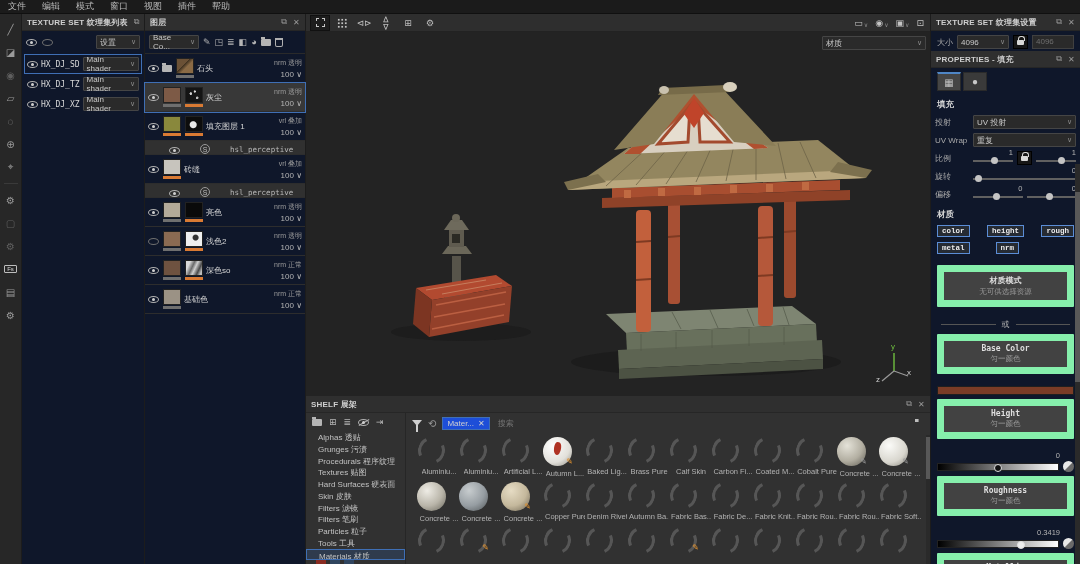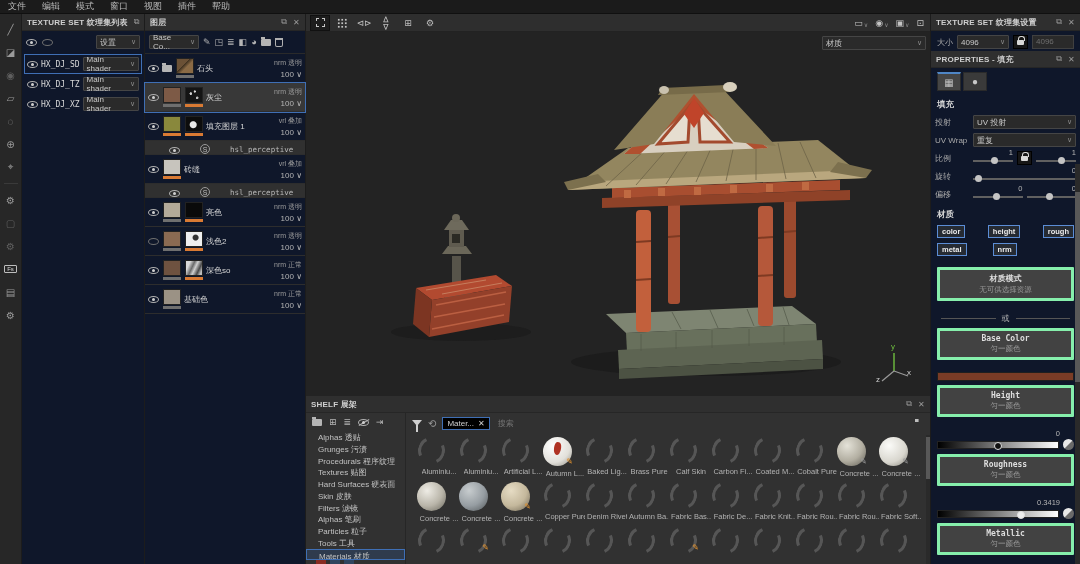--- a/index.html
+++ b/index.html
@@ -94,21 +94,21 @@
   .shelf{height:168px;background:#313131;display:flex;flex-direction:column;}
   .shelf-body{flex:1;display:flex;min-height:0;}
   .shelf-side{width:100px;border-right:1px solid #262626;display:flex;flex-direction:column;}
   .shelf-side-tools{display:flex;align-items:center;gap:7px;padding:4px 6px;color:#b5b5b5;font-size:9px;}
   .cat{font-size:8px;color:#c2c2c2;padding:1px 0 1px 12px;height:13px;white-space:nowrap;overflow:hidden;}
   .cat.sel{border:1px solid #3f6fb5;background:#2f3b4d;}
   .shelf-main{flex:1;display:flex;flex-direction:column;min-width:0;position:relative;}
   .shelf-filter{display:flex;align-items:center;gap:6px;padding:3px 6px;height:20px;}
   .funnel{width:0;height:0;border-left:5px solid transparent;border-right:5px solid transparent;border-top:6px solid #cfcfcf;position:relative;}
   .funnel::after{content:'';position:absolute;left:-1px;top:-1px;width:2px;height:7px;background:#cfcfcf;}
-  .tagchip{border:1px solid #3f6fb5;background:#000000;color:#d0d0d0;font-size:8px;padding:1px 4px;display:flex;gap:4px;align-items:center;}
+  .tagchip{border:1px solid #3f6fb5;background:#1d4ed8;color:#d0d0d0;font-size:8px;padding:1px 4px;display:flex;gap:4px;align-items:center;}
   .searchtxt{color:#7f7f7f;font-size:8px;background:transparent;border:none;outline:none;width:80px;}
   .grid4{width:9px;height:9px;background:#bdbdbd;clip-path:polygon(0 0,40% 0,40% 40%,0 40%);box-shadow:6px 0 #bdbdbd,0 6px #bdbdbd,6px 6px #bdbdbd;margin-left:auto;}
   .tiles{flex:1;overflow:hidden;padding:0 4px;position:relative;}
   .trow{display:flex;}
   .tile{width:42px;display:flex;flex-direction:column;align-items:center;padding-top:4px;position:relative;}
   .spin{width:27px;height:27px;border:3px solid #565656;border-radius:50%;border-top-color:transparent;border-bottom-color:transparent;transform:rotate(20deg);}
   .sphere{width:29px;height:29px;border-radius:50%;background:radial-gradient(circle at 35% 30%,#eeece5,#b9b5a9 55%,#6f6c62 95%);}
   .sphere.s-white{background:radial-gradient(circle at 35% 30%,#fbfbf8,#d8d6ce 60%,#8f8d84 95%);}
   .sphere.s-rough{background:radial-gradient(circle at 35% 30%,#e4e2d8,#b2aea1 55%,#66635a 95%);}
   .sphere.s-blue{background:radial-gradient(circle at 35% 30%,#c7ccce,#969da2 55%,#565b5e 95%);}
@@ -141,23 +141,23 @@
   .form .dd{flex:1;}
   .uvthead{color:#cfcfcf;font-weight:bold;padding:5px 6px 2px 6px;}
   .uvthead .car{color:#9a9a9a;margin-right:3px;font-weight:normal;}
   .sliderline{position:relative;flex:1;height:14px;}
   .sliderline .val{position:absolute;right:0;top:-3px;font-size:7.5px;color:#b5b5b5;}
   .track{position:absolute;left:0;right:0;top:9px;height:2px;background:#606060;}
   .knob{position:absolute;top:6px;width:7px;height:7px;border-radius:50%;background:#c4c4c4;}
   .chips{padding:2px 6px;}
   .chiprow{display:flex;justify-content:space-between;margin-bottom:5px;}
   .chiprow.second{justify-content:flex-start;gap:26px;}
-  .chip{border:1px solid #5b8dd6;background:#262b33;color:#ececec;font-family:Liberation Sans, sans-serif;
+  .chip{border:1px solid #5b8dd6;background:#262b33;color:#ececec;font-family:Liberation Mono, monospace;
     font-weight:bold;font-size:7.5px;padding:1px 4px;}
-  .bigbtn{margin:4px 6px 12px 6px;background:#424242;border:3px solid #86efac;border-radius:1px;text-align:center;padding:3px 2px;}
+  .bigbtn{margin:4px 6px 12px 6px;background:#424242;border:7px solid #86efac;border-radius:1px;text-align:center;padding:3px 2px;}
   .bigbtn .t{font-weight:bold;color:#dedede;font-family:"DejaVu Sans Mono",monospace;font-size:8px;}
   .bigbtn .s{color:#9a9a9a;font-size:7.5px;margin-top:1px;}
   .ordiv{display:flex;align-items:center;gap:6px;margin:5px 10px 1px 10px;color:#b0b0b0;}
   .ordiv::before,.ordiv::after{content:'';flex:1;border-top:1px solid #555;}
   .swatch{margin:3px 6px 0 6px;height:9px;border:1px solid #1f1f1f;}
   .gslrow{display:flex;align-items:center;gap:4px;margin:2px 6px 0 6px;}
   .gsl{position:relative;flex:1;height:8px;background:linear-gradient(90deg,#000,#fff);border:1px solid #222;}
   .gknob{position:absolute;top:0px;width:8px;height:8px;border-radius:50%;background:#111;border:1.5px solid #dedede;}
   .gcirc{width:11px;height:11px;border-radius:50%;background:linear-gradient(135deg,#e8e8e8 48%,#6a6a6a 52%);flex:none;}
   .gval{text-align:right;margin:3px 20px 0 6px;color:#b5b5b5;font-size:7.5px;height:8px;}
@@ -559,21 +559,21 @@
             <span class="eye slash"></span>
             <span>⇥</span>
           </div>
           <div class="cat">Alphas 透贴</div>
           <div class="cat">Grunges 污渍</div>
           <div class="cat">Procedurals 程序纹理</div>
           <div class="cat">Textures 贴图</div>
           <div class="cat">Hard Surfaces 硬表面</div>
           <div class="cat">Skin 皮肤</div>
           <div class="cat">Filters 滤镜</div>
-          <div class="cat">Alphas 笔刷</div>
+          <div class="cat">Filters 笔刷</div>
           <div class="cat">Particles 粒子</div>
           <div class="cat">Tools 工具</div>
           <div class="cat sel">Materials 材质</div>
           <div class="cutstrip">
               <i></i>
               <i></i>
               <i></i>
             </div>
         </div>
         <div class="shelf-main">

